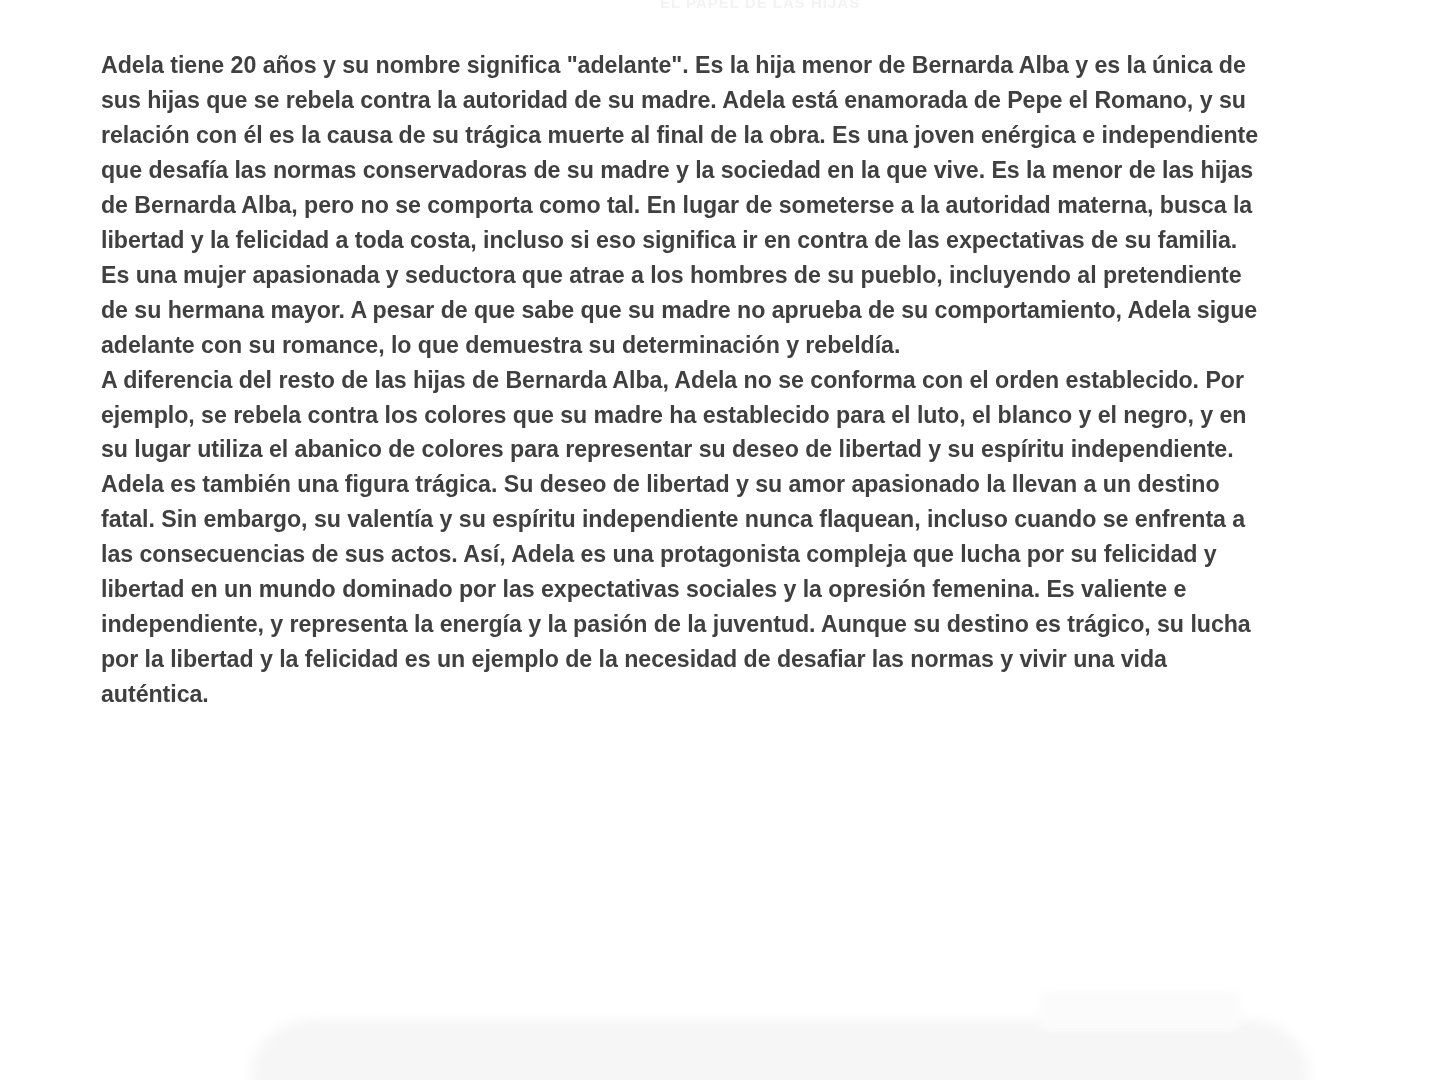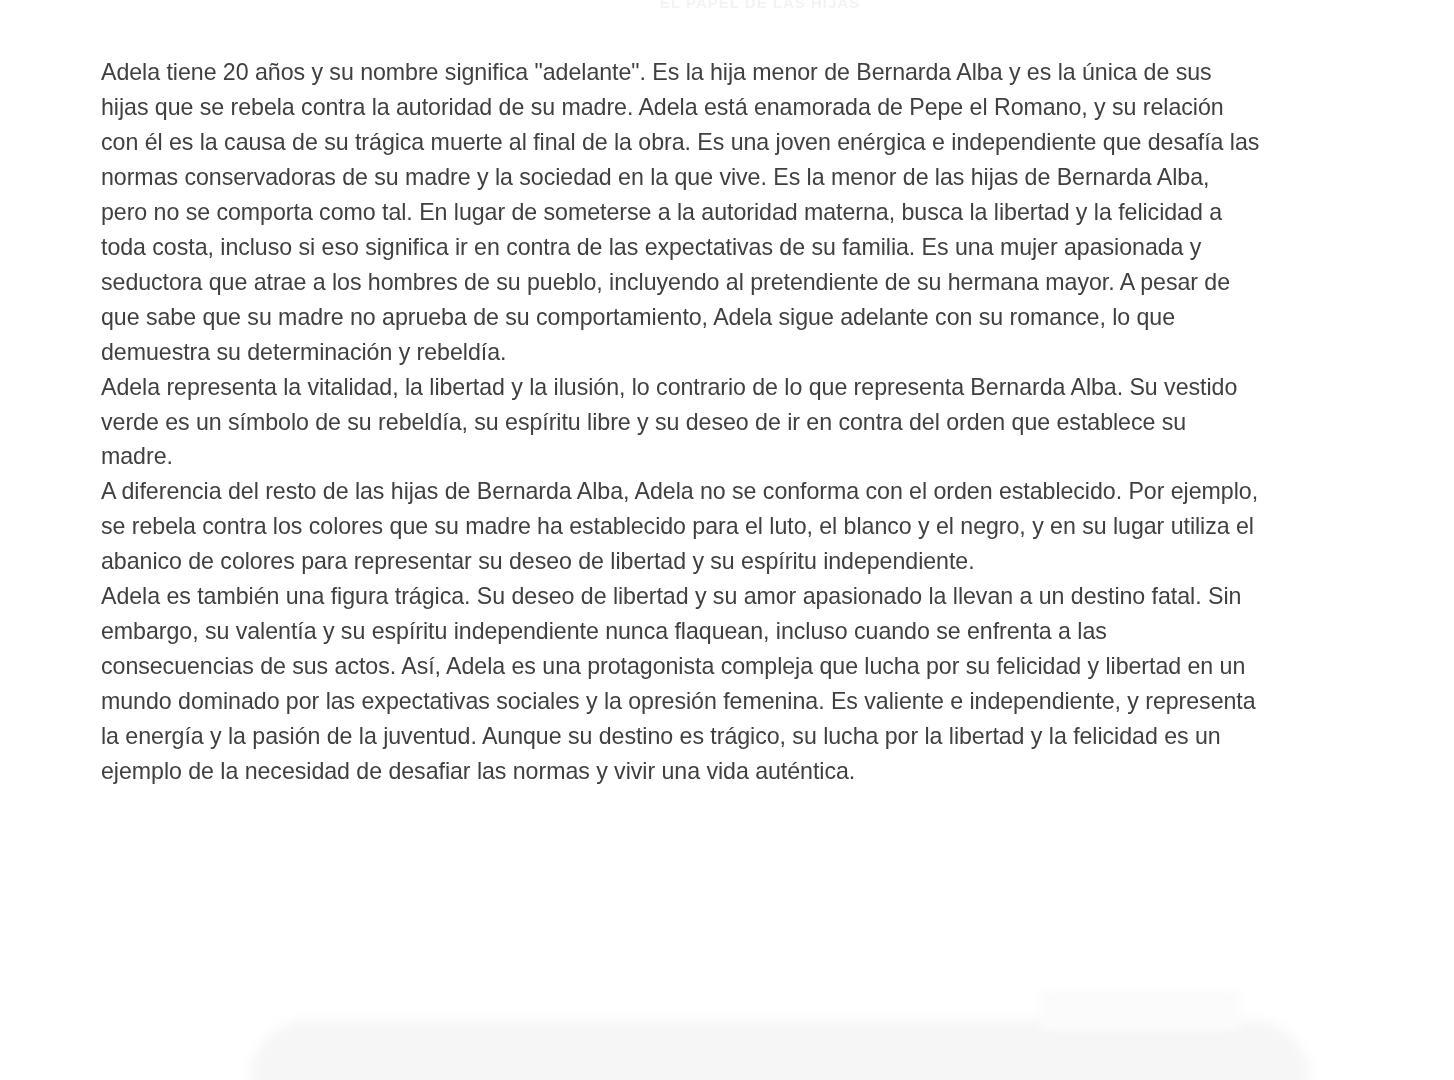--- a/index.html
+++ b/index.html
@@ -36,21 +36,22 @@
     }
     .title {
       margin: 0;
       font-size: 39px;
       line-height: 52px;
       font-weight: bold;
       color: #3d3d3d;
       letter-spacing: -0.2px;
     }
     .body-text {
-      margin-top: 29px;
+      margin-top: 22px;
+      font-weight: bold;
     }
     .para {
       margin: 0;
       font-size: 23.2px;
       line-height: 34.95px;
       color: #404040;
       letter-spacing: -0.05px;
     }
     .bottom-blur {
       position: absolute;
@@ -73,20 +74,19 @@
     }
   </style>
 </head>
 <body>
 
 <div class="ghost-header">EL PAPEL DE LAS HIJAS</div>
 
 <main class="page">
   <div class="body-text">
     <p class="para">Adela tiene 20 años y su nombre significa "adelante". Es la hija menor de Bernarda Alba y es la única de sus hijas que se rebela contra la autoridad de su madre. Adela está enamorada de Pepe el Romano, y su relación con él es la causa de su trágica muerte al final de la obra. Es una joven enérgica e independiente que desafía las normas conservadoras de su madre y la sociedad en la que vive. Es la menor de las hijas de Bernarda Alba, pero no se comporta como tal. En lugar de someterse a la autoridad materna, busca la libertad y la felicidad a toda costa, incluso si eso significa ir en contra de las expectativas de su familia. Es una mujer apasionada y seductora que atrae a los hombres de su pueblo, incluyendo al pretendiente de su hermana mayor. A pesar de que sabe que su madre no aprueba de su comportamiento, Adela sigue adelante con su romance, lo que demuestra su determinación y rebeldía.</p>
-    <p class="para">Adela representa la vitalidad, la libertad y la ilusión, lo contrario de lo que representa Bernarda Alba. Su vestido verde es un símbolo de su rebeldía, su espíritu libre y su deseo de ir en contra del orden que establece su madre.</p>
     <p class="para">A diferencia del resto de las hijas de Bernarda Alba, Adela no se conforma con el orden establecido. Por ejemplo, se rebela contra los colores que su madre ha establecido para el luto, el blanco y el negro, y en su lugar utiliza el abanico de colores para representar su deseo de libertad y su espíritu independiente.</p>
     <p class="para">Adela es también una figura trágica. Su deseo de libertad y su amor apasionado la llevan a un destino fatal. Sin embargo, su valentía y su espíritu independiente nunca flaquean, incluso cuando se enfrenta a las consecuencias de sus actos. Así, Adela es una protagonista compleja que lucha por su felicidad y libertad en un mundo dominado por las expectativas sociales y la opresión femenina. Es valiente e independiente, y representa la energía y la pasión de la juventud. Aunque su destino es trágico, su lucha por la libertad y la felicidad es un ejemplo de la necesidad de desafiar las normas y vivir una vida auténtica.</p>
   </div>
 </main>
 
 <div class="bottom-blur"></div>
 <div class="bottom-blur-2"></div>
 
 </body></html>

